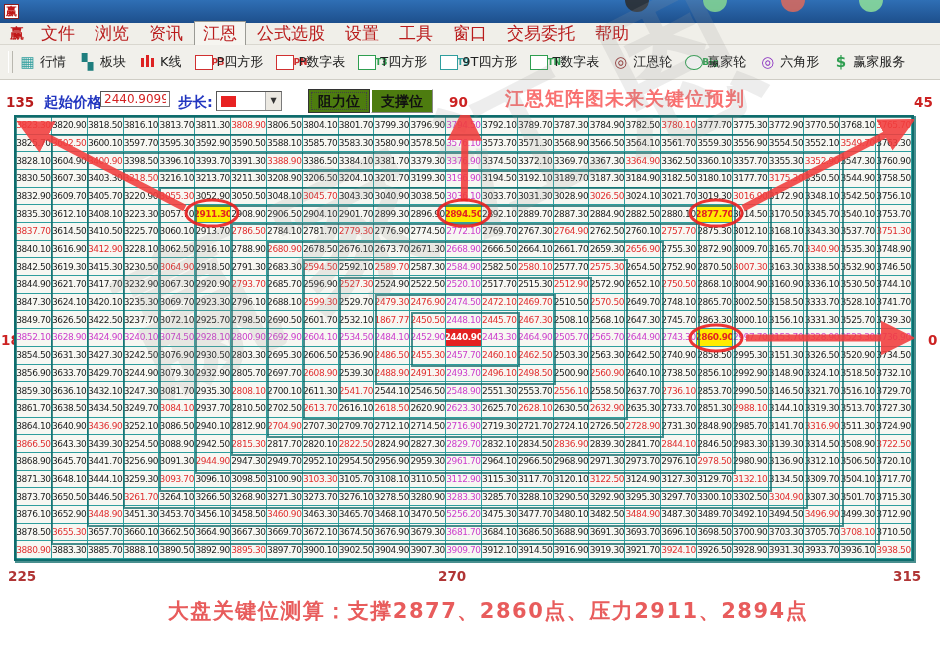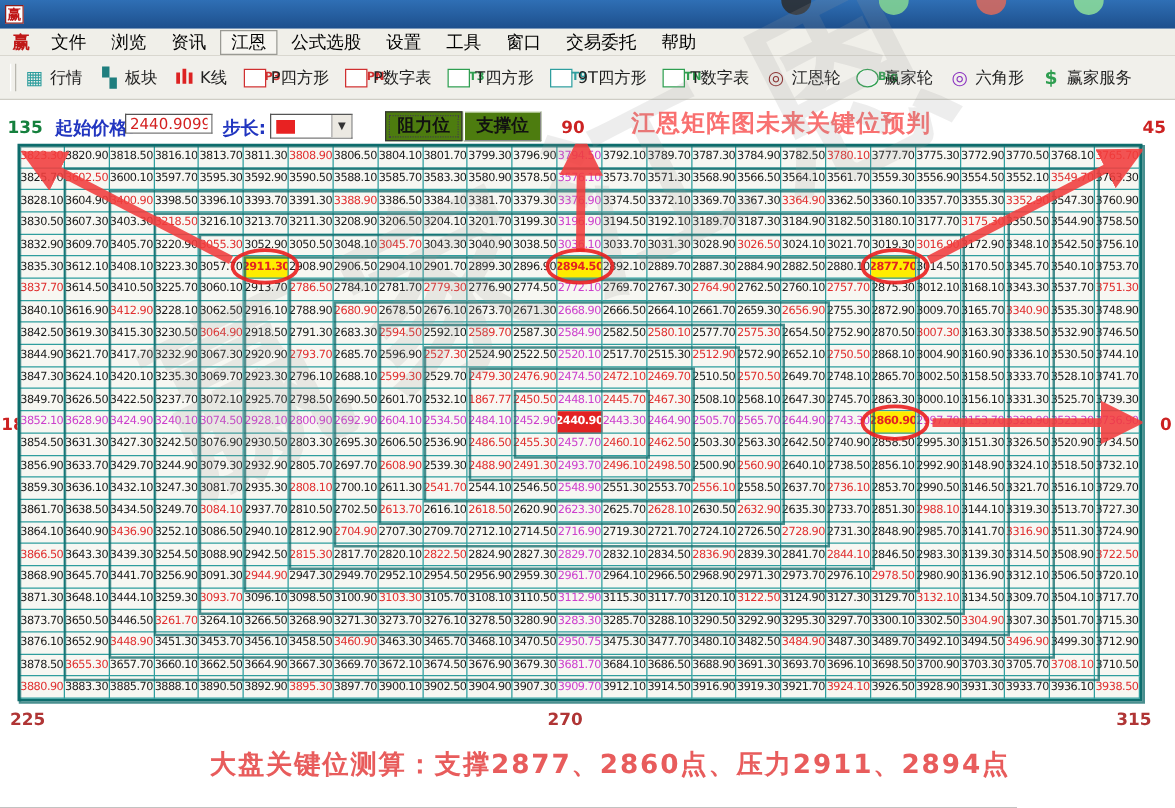--- a/index.html
+++ b/index.html
@@ -10,21 +10,21 @@
   #titlebar{position:absolute;left:0;top:0;width:940px;height:23px;
     background:linear-gradient(#2f6fb5,#1d4f8c);display:flex;align-items:center;overflow:hidden;}
   #app-icon{width:15px;height:15px;margin:0 5px 0 4px;background:#fff;border:1px solid #8a1f1f;
     color:#c01818;font-size:11px;font-weight:bold;line-height:13px;text-align:center;}
   #title-text{color:#fff;font-size:12.5px;font-weight:bold;letter-spacing:.5px;}
   .orn{position:absolute;top:-12px;width:24px;height:24px;border-radius:50%;opacity:.85;}
   
   #menubar{position:absolute;left:0;top:23px;width:940px;height:22px;background:#f0efe9;
     border-bottom:1px solid #d9d7cf;display:flex;align-items:center;gap:2px;padding-left:4px;}
   #menu-logo{color:#c01818;font-weight:bold;font-size:14px;padding:0 6px;}
-  .menu-item{font-size:14px;color:#000000;padding:1px 9px;}
+  .menu-item{font-size:17px;color:#b91c1c;padding:1px 9px;}
   .menu-item.active{border:1px solid #9a9a94;background:#f6f5f0;padding:0 8px;}
   
   #toolbar{position:absolute;left:0;top:45px;width:940px;height:35px;background:#f1f0eb;
     border-bottom:1px solid #cfcdc5;display:flex;align-items:center;padding-left:8px;}
   #toolbar::before{content:"";width:3px;height:22px;border-left:1px solid #fff;
     border-right:1px solid #b9b7af;margin-right:6px;}
   .tb-item{display:flex;align-items:center;gap:4px;margin-right:13px;}
   .tb-label{font-size:13px;color:#222;}
   .tb-ic{width:17px;height:15px;font-size:9px;font-weight:bold;line-height:13px;text-align:center;
     background:#fff;}
@@ -143,21 +143,21 @@
         <span class="tb-ic ic-glyph" style="color:#8a30c0">◎</span>
         <span class="tb-label">六角形</span>
       </span>
       <span class="tb-item">
         <span class="tb-ic ic-glyph" style="font-weight:bold;color:#2f9e50">$</span>
         <span class="tb-label">赢家服务</span>
       </span>
     </div>
 
   <div id="content">
-    <span class="angle" style="left:6px;top:14px;color:#15803d;">135</span>
+    <span class="angle" style="left:6px;top:14px;color:#b91c1c;">135</span>
     <span class="angle" style="left:449px;top:14px;color:#cc2222;">90</span>
     <span class="angle" style="left:914px;top:14px;color:#cc2222;">45</span>
     <span class="angle" style="left:1px;top:252px;color:#cc2222;">180</span>
     <span class="angle" style="left:928px;top:252px;color:#cc2222;">0</span>
     <span class="angle" style="left:8px;top:488px;color:#b03535;">225</span>
     <span class="angle" style="left:438px;top:488px;color:#b03535;">270</span>
     <span class="angle" style="left:893px;top:488px;color:#b03535;">315</span>
 
     <span class="blue-label" style="left:44px;top:13px;">起始价格:</span>
     <input id="start-input" value="2440.9099" style="">
@@ -726,21 +726,21 @@
         <div class="cell red">3448.90</div>
         <div class="cell">3451.30</div>
         <div class="cell">3453.70</div>
         <div class="cell">3456.10</div>
         <div class="cell">3458.50</div>
         <div class="cell red">3460.90</div>
         <div class="cell">3463.30</div>
         <div class="cell">3465.70</div>
         <div class="cell">3468.10</div>
         <div class="cell">3470.50</div>
-        <div class="cell mag">2950.75</div>
+        <div class="cell mag">5256.20</div>
         <div class="cell">3475.30</div>
         <div class="cell">3477.70</div>
         <div class="cell">3480.10</div>
         <div class="cell">3482.50</div>
         <div class="cell red">3484.90</div>
         <div class="cell">3487.30</div>
         <div class="cell">3489.70</div>
         <div class="cell">3492.10</div>
         <div class="cell">3494.50</div>
         <div class="cell red">3496.90</div>

